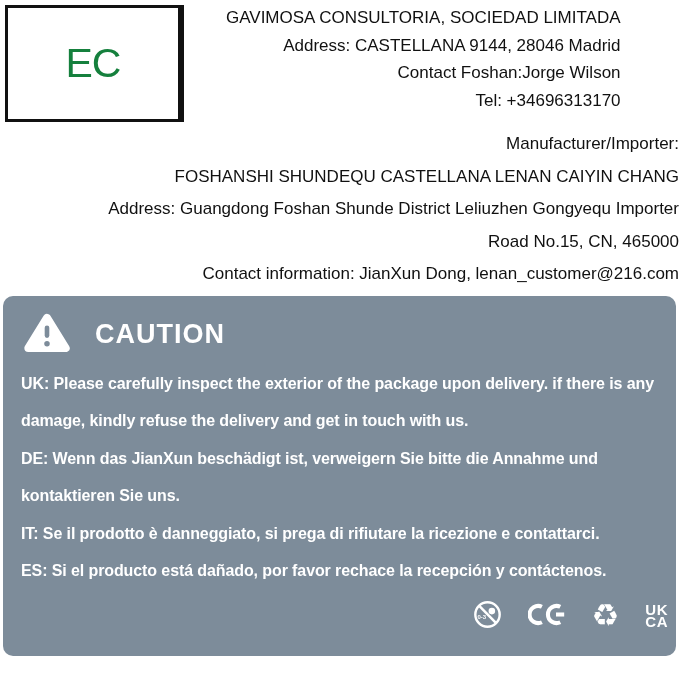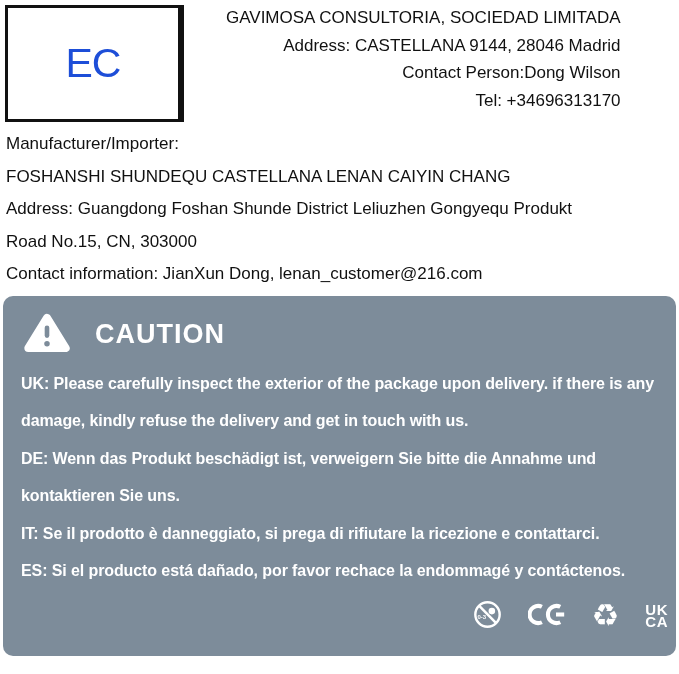--- a/index.html
+++ b/index.html
@@ -14,29 +14,29 @@
 
   
   .top-section { display: flex; align-items: flex-start; padding: 4px 0 0 5px; }
 
   .ecrep-box {
     width: 179px; height: 117px; flex-shrink: 0;
     border: 3px solid #111; display: flex; margin-top: 1px;
   }
   .ecrep-cell {
     flex: 1; display: flex; align-items: center; justify-content: center;
-    font-size: 41px; letter-spacing: -1px; color: #1d4ed8;
+    font-size: 41px; letter-spacing: -1px; color: #15803d;
   }
   .ecrep-cell.left { border-right: 3px solid #111; }
 
   .rep-info { margin-left: 42px; font-size: 17px; line-height: 27.5px; padding-top: 0; text-align: right; }
   .rep-info div { white-space: nowrap; }
 
   
-  .mfr-section { padding-left: 6px; margin-top: 6px; font-size: 17px; line-height: 32.5px; }
+  .mfr-section { padding-left: 6px; margin-top: 6px; font-size: 17px; line-height: 32.5px; text-align: right; }
   .mfr-section div { white-space: nowrap; }
 
   
   .caution-box {
     margin: 5px 3px 0 3px;
     width: 673px; height: 360px;
     background: #7d8c9a;
     border-radius: 10px;
     padding: 12px 18px 0 18px;
     color: #ffffff;
@@ -60,52 +60,52 @@
 </head>
 <body>
 
 <div class="top-section">
   <div class="ecrep-box">
     <div class="ecrep-cell left">EC</div>
   </div>
   <div class="rep-info">
     <div>GAVIMOSA CONSULTORIA, SOCIEDAD LIMITADA</div>
     <div>Address: CASTELLANA 9144, 28046 Madrid</div>
-    <div>Contact Person:Dong Wilson</div>
+    <div>Contact Foshan:Jorge Wilson</div>
     <div>Tel: +34696313170</div>
   </div>
 </div>
 
 <div class="mfr-section">
   <div>Manufacturer/Importer:</div>
   <div>FOSHANSHI SHUNDEQU CASTELLANA LENAN CAIYIN CHANG</div>
-  <div>Address: Guangdong Foshan Shunde District Leliuzhen Gongyequ Produkt</div>
-  <div>Road No.15, CN, 303000</div>
+  <div>Address: Guangdong Foshan Shunde District Leliuzhen Gongyequ Importer</div>
+  <div>Road No.15, CN, 465000</div>
   <div>Contact information: JianXun Dong, lenan_customer@216.com</div>
 </div>
 
 <div class="caution-box">
 
   <div class="caution-header">
     <span>
       <svg width="48" height="46" viewBox="0 0 54 48" aria-hidden="true">
         <polygon points="27,7 48,41 6,41" fill="#ffffff" stroke="#ffffff" stroke-width="9" stroke-linejoin="round"></polygon>
         <rect x="24.4" y="15.5" width="5.2" height="14" rx="2.6" fill="#7d8c9a"></rect>
         <circle cx="27" cy="36" r="3.1" fill="#7d8c9a"></circle>
       </svg>
     </span>
     <span class="caution-title">CAUTION</span>
   </div>
 
   <p class="caution-line">UK: Please carefully inspect the exterior of the package upon delivery. if there is any</p>
   <p class="caution-line">damage, kindly refuse the delivery and get in touch with us.</p>
-  <p class="caution-line">DE: Wenn das Produkt beschädigt ist, verweigern Sie bitte die Annahme und</p>
+  <p class="caution-line">DE: Wenn das JianXun beschädigt ist, verweigern Sie bitte die Annahme und</p>
   <p class="caution-line">kontaktieren Sie uns.</p>
   <p class="caution-line">IT: Se il prodotto è danneggiato, si prega di rifiutare la ricezione e contattarci.</p>
-  <p class="caution-line">ES: Si el producto está dañado, por favor rechace la endommagé y contáctenos.</p>
+  <p class="caution-line">ES: Si el producto está dañado, por favor rechace la recepción y contáctenos.</p>
 
   <div class="cert-icons-row">
 
     <span>
       <svg width="29" height="29" viewBox="0 0 30 30" aria-hidden="true">
         <circle cx="15" cy="15" r="12.6" fill="none" stroke="#ffffff" stroke-width="2.5"></circle>
         <circle cx="19.5" cy="11.5" r="3.4" fill="#ffffff"></circle>
         <line x1="6.2" y1="5.8" x2="24.2" y2="24.2" stroke="#ffffff" stroke-width="2.6"></line>
         <text x="4.6" y="19.5" font-size="6.2" font-weight="bold" fill="#ffffff">0-3</text>
       </svg>

